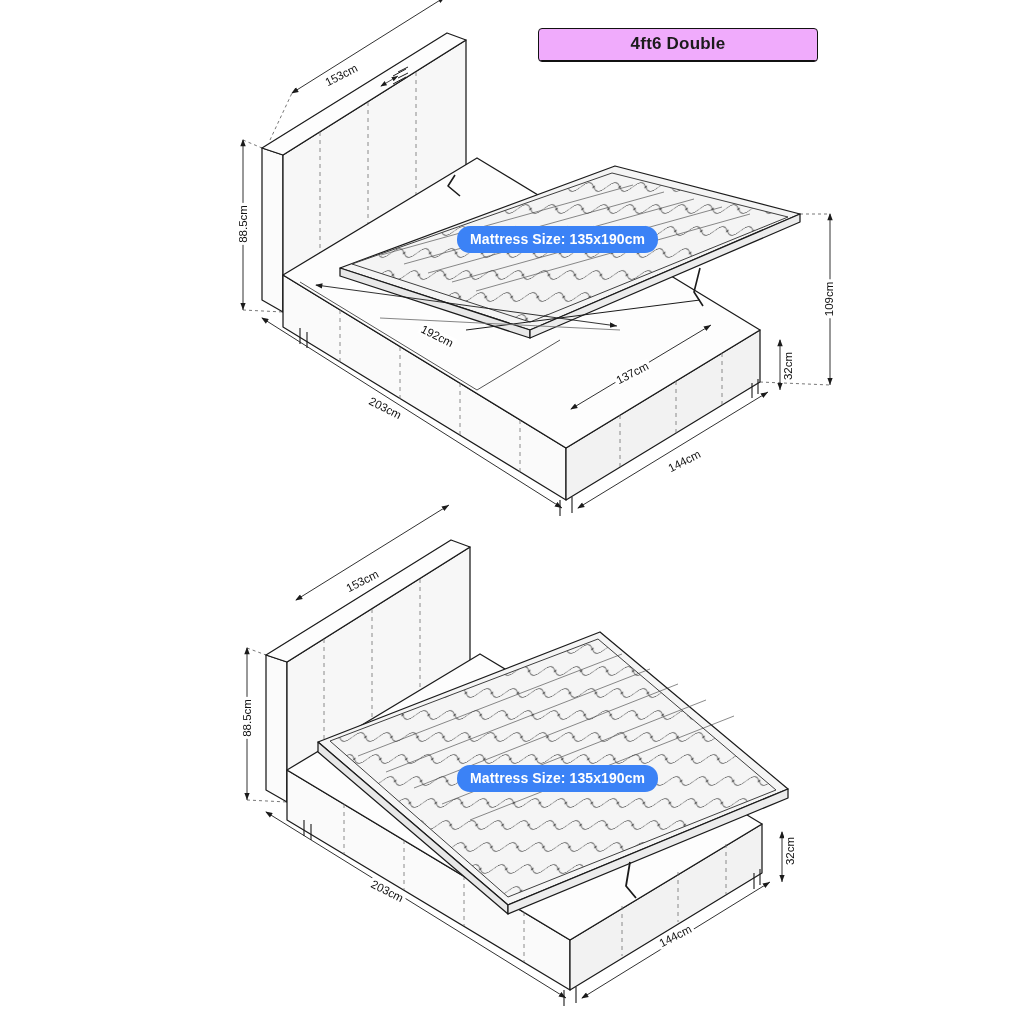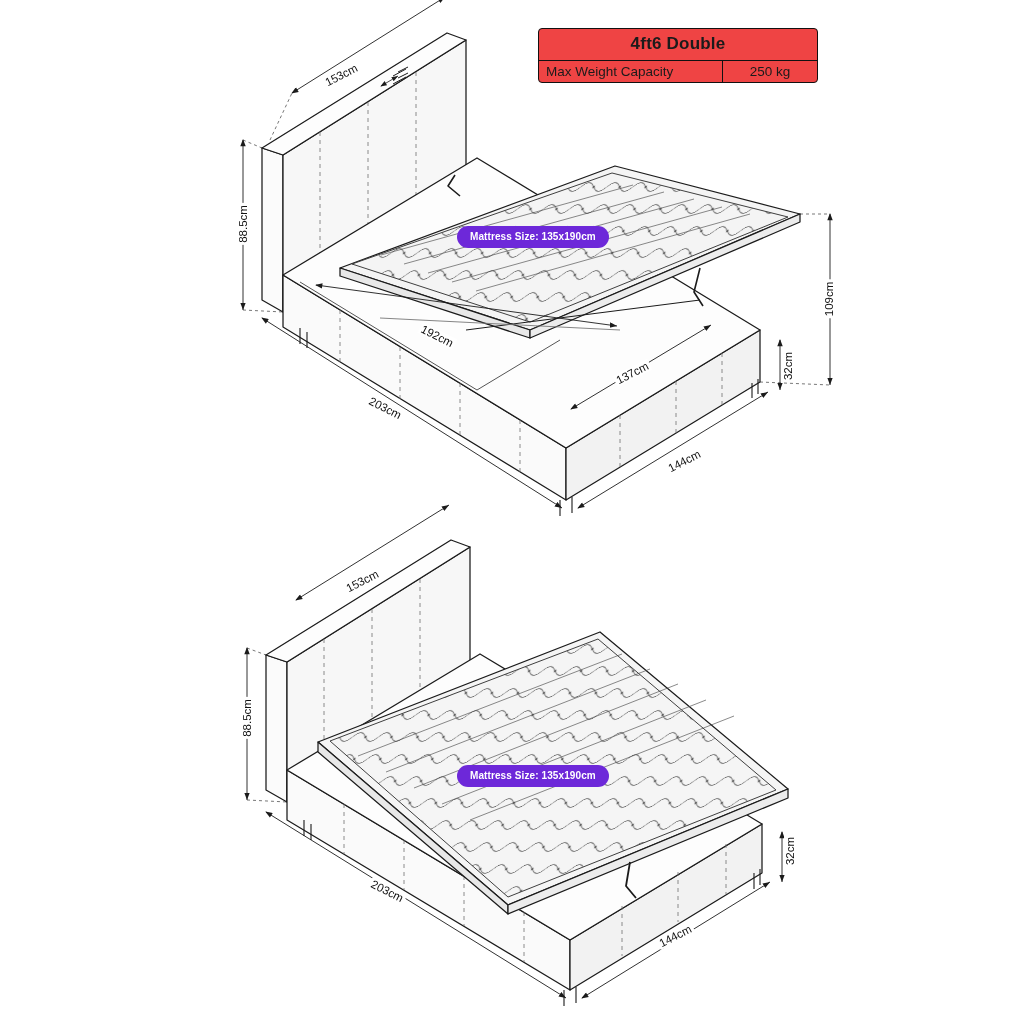--- a/index.html
+++ b/index.html
@@ -29,21 +29,21 @@
     height: 1024px;
   }
   
   .spec-table {
     position: absolute;
     left: 538px;
     top: 28px;
     width: 280px;
     border: 1.6px solid #111;
     border-radius: 4px;
-    background: #ef4444;
+    background: #f0abfc;
     overflow: hidden;
     box-sizing: border-box;
   }
   .spec-title {
     text-align: center;
     font-size: 17px;
     font-weight: bold;
     padding: 5px 0 6px;
     border-bottom: 1.3px solid #111;
     letter-spacing: .2px;
@@ -62,23 +62,23 @@
   }
   .spec-value {
     width: 94px;
     text-align: center;
     padding: 3px 0;
     white-space: nowrap;
   }
   
   .pill {
     position: absolute;
-    background: #6d28d9;
+    background: #3b82f6;
     color: #ffffff;
-    font-size: 10px;
+    font-size: 14px;
     font-weight: bold;
     padding: 5px 13px 6px;
     border-radius: 13px;
     white-space: nowrap;
     letter-spacing: .1px;
     text-align: center;
   }
   .pill.p1 { left: 457px; top: 226px; }
   .pill.p2 { left: 457px; top: 765px; }
   
@@ -234,24 +234,20 @@
       <path d="M247,648 L247,800" stroke-width="0.9" marker-start="url(#arrowStart)" marker-end="url(#arrow)"></path>
       <path d="M247,648 L266,655 M247,800 L287,802" stroke-width="0.6" stroke-dasharray="3 3"></path>
       <path d="M782,832 L782,882" stroke-width="0.9" marker-start="url(#arrowStart)" marker-end="url(#arrow)"></path>
       <path d="M266,812 L566,998" stroke-width="0.9" marker-start="url(#arrowStart)" marker-end="url(#arrow)"></path>
       <path d="M582,998 L770,882" stroke-width="0.9" marker-start="url(#arrowStart)" marker-end="url(#arrow)"></path>
     </g>
   </svg>
 
   <div class="spec-table">
     <div class="spec-title">4ft6 Double</div>
-    <div class="spec-row">
-      <div class="spec-label">Max Weight Capacity</div>
-      <div class="spec-value">250 kg</div>
-    </div>
   </div>
 
   <div class="pill p1">Mattress Size: 135x190cm</div>
   <div class="pill p2">Mattress Size: 135x190cm</div>
 
   <div class="dim rot-a" style="left:322px; top:69px;">153cm</div>
   <div class="dim vert" style="left:222px; top:218px;">88.5cm</div>
   <div class="dim vert" style="left:810px; top:293px;">109cm</div>
   <div class="dim rot-b" style="left:418px; top:330px;">192cm</div>
   <div class="dim rot-a" style="left:613px; top:367px;">137cm</div>

